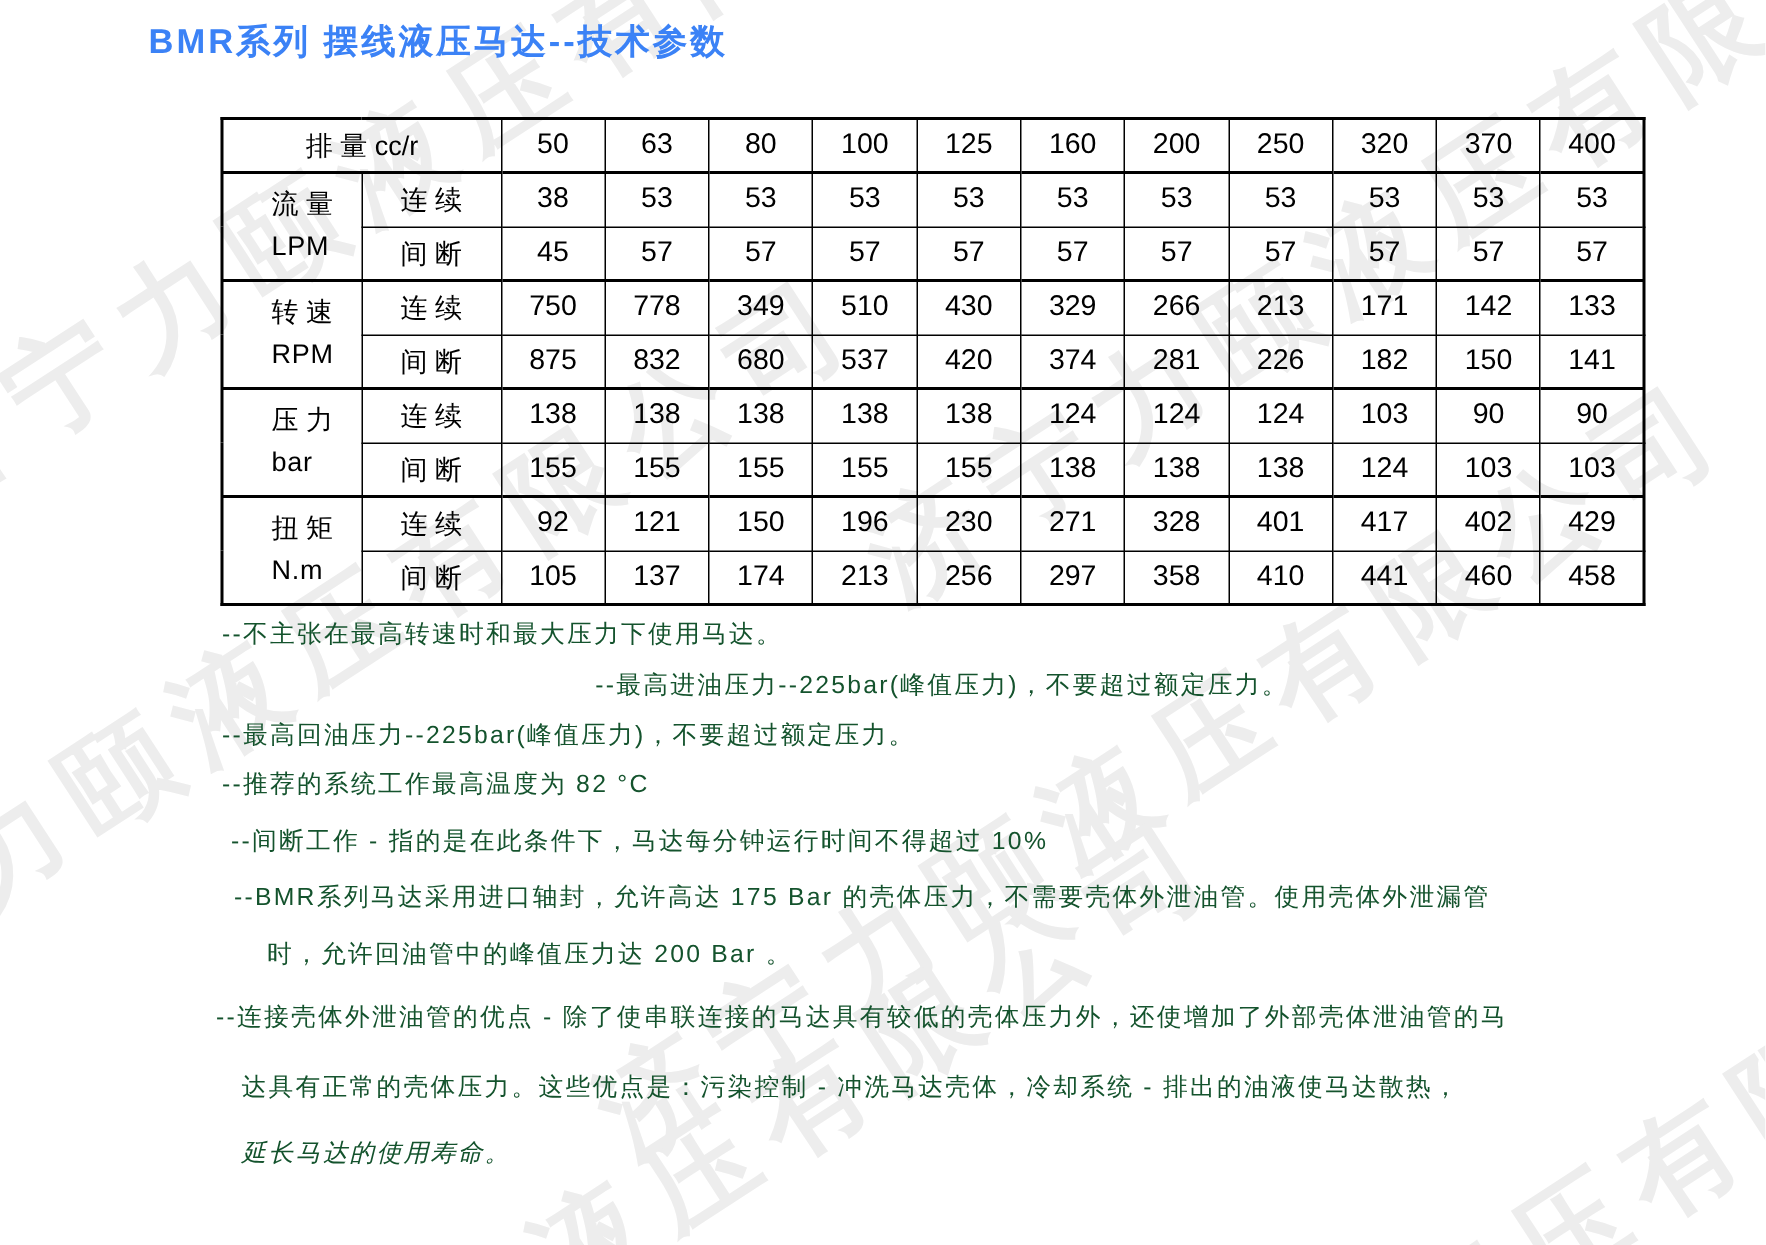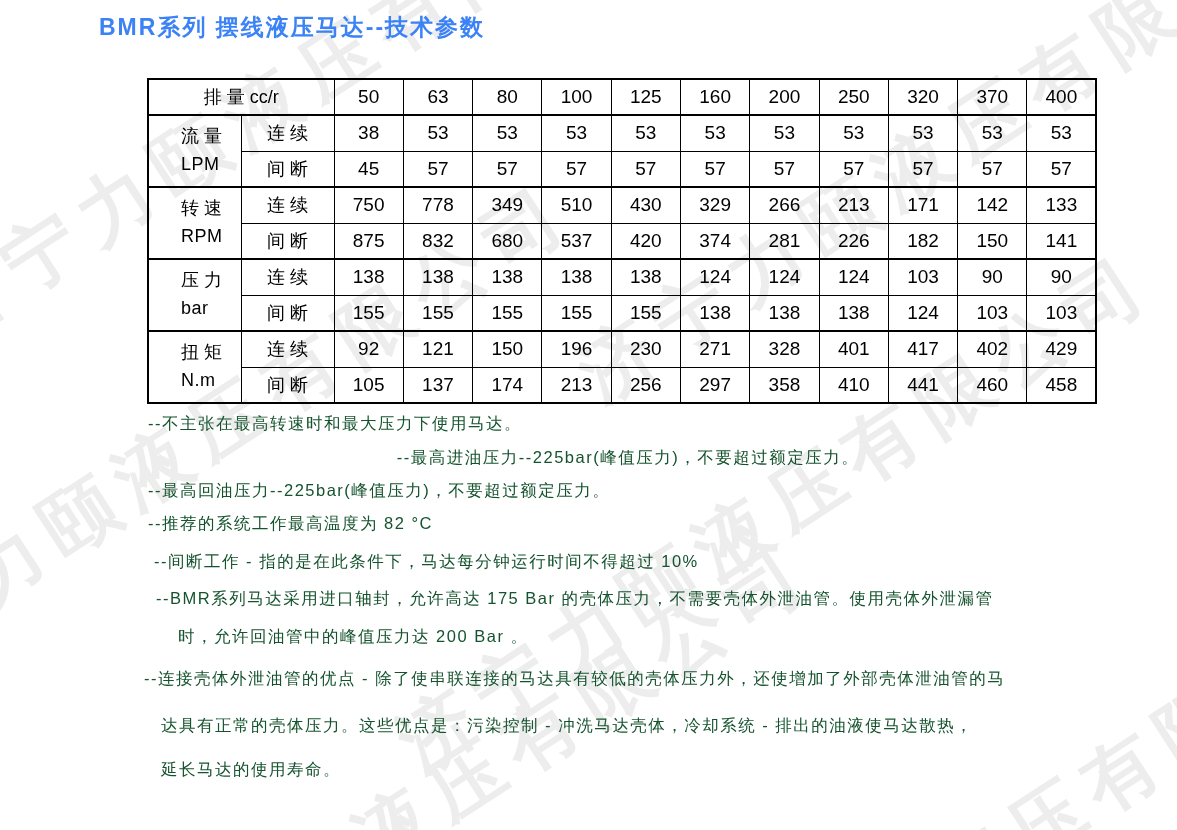--- a/index.html
+++ b/index.html
@@ -91,21 +91,21 @@
   .note { line-height: 21px; }
   .n2  { margin-top: 13px; text-align: center; }
   .n3  { margin-top: 12px; }
   .n4  { margin-top: 12px; }
   .n5  { margin-top: 16px; }
   .n6  { margin-top: 17px; margin-left: 6px; }
   .n7  { margin-top: 16px; margin-left: 8px; }
   .n8  { margin-top: 17px; margin-left: 30px; }
   .n9  { margin-top: 21px; margin-left: -4px; }
   .n10 { margin-top: 26px; margin-left: 13px; }
-  .n11 { margin-top: 23px; margin-left: 13px; }
+  .n11 { margin-top: 23px; margin-left: 13px; font-style: italic; }
 </style>
 </head>
 <body>
 
 <div class="page">
 
   <div class="wm-layer">
     <div class="wm wm1" style="color: rgb(237, 237, 237);">济宁力颐液压有限公司</div>
     <div class="wm wm2" style="color: rgb(237, 237, 237);">济宁力颐液压有限公司</div>
     <div class="wm wm3" style="color: rgb(237, 237, 237);">济宁力颐液压有限公司</div>

